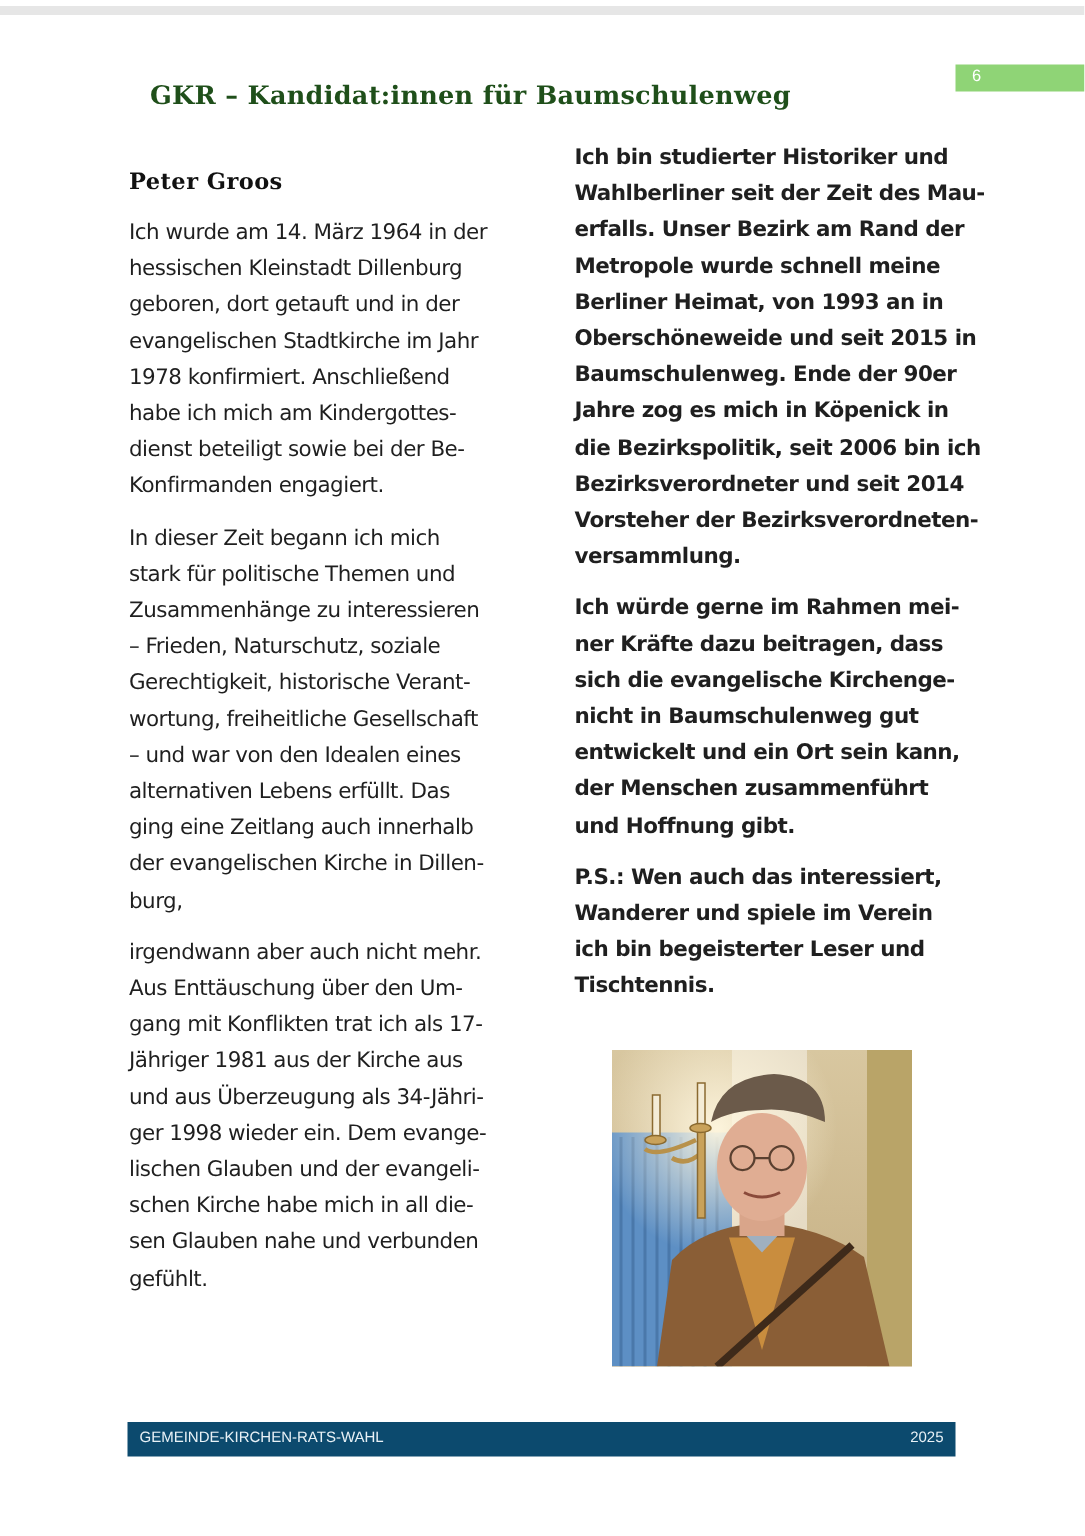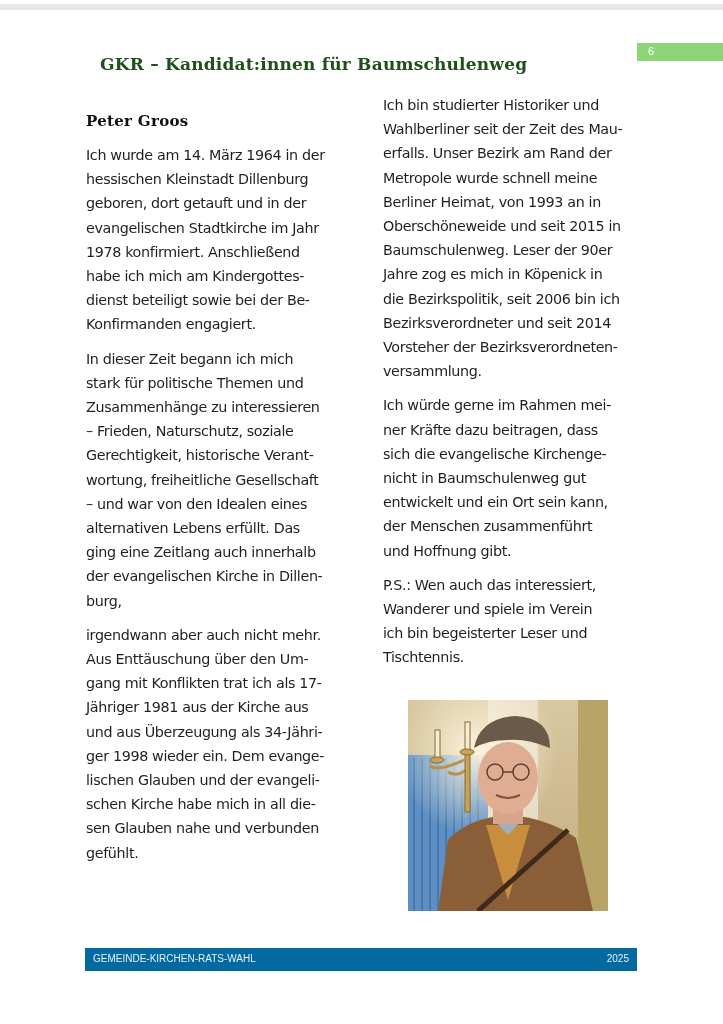--- a/index.html
+++ b/index.html
@@ -29,35 +29,35 @@
     position: absolute; left: 11px; top: 2px;
     font-family: "Liberation Sans", sans-serif;
     font-size: 11px; color: #ffffff;
   }
   .col {
     position: absolute; font-size: 14.3px; line-height: 24.2px;
     font-family: "DejaVu Sans", sans-serif;
     letter-spacing: -0.35px;
   }
   .col-left { left: 86px; top: 109px; width: 262px; }
-  .col-right { left: 383px; top: 93px; width: 262px; }
+  .col-right { left: 383px; top: 93px; width: 262px; font-weight: bold; }
   .author-name {
     font-family: "DejaVu Serif", serif; font-weight: bold;
     font-size: 15px; line-height: 24px; margin: 0 0 10px 0; color: #111;
     letter-spacing: 0.3px;
   }
   .para { margin: 0 0 10px 0; }
   .line { display: block; white-space: nowrap; }
   .photo {
     position: absolute; left: 408px; top: 700px; width: 200px; height: 211px;
     overflow: hidden; background: #c9b48a;
   }
   .footer-bar {
     position: absolute; left: 85px; top: 948px; width: 552px; height: 23px;
-    background: #0369a1;
+    background: #0c4a6e;
   }
   .footer-left {
     position: absolute; left: 8px; top: 5px;
     font-family: "Liberation Sans", sans-serif; font-size: 10px; color: #e8f1f6;
   }
   .footer-right {
     position: absolute; right: 8px; top: 5px;
     font-family: "Liberation Sans", sans-serif; font-size: 10px; color: #e8f1f6;
   }
 </style>
@@ -114,21 +114,21 @@
 
 <div class="col col-right">
   <div id="right-paras">
       <div class="para">
         <span class="line">Ich bin studierter Historiker und</span>
         <span class="line">Wahlberliner seit der Zeit des Mau-</span>
         <span class="line">erfalls. Unser Bezirk am Rand der</span>
         <span class="line">Metropole wurde schnell meine</span>
         <span class="line">Berliner Heimat, von 1993 an in</span>
         <span class="line">Oberschöneweide und seit 2015 in</span>
-        <span class="line">Baumschulenweg. Leser der 90er</span>
+        <span class="line">Baumschulenweg. Ende der 90er</span>
         <span class="line">Jahre zog es mich in Köpenick in</span>
         <span class="line">die Bezirkspolitik, seit 2006 bin ich</span>
         <span class="line">Bezirksverordneter und seit 2014</span>
         <span class="line">Vorsteher der Bezirksverordneten-</span>
         <span class="line">versammlung.</span>
       </div>
       <div class="para">
         <span class="line">Ich würde gerne im Rahmen mei-</span>
         <span class="line">ner Kräfte dazu beitragen, dass</span>
         <span class="line">sich die evangelische Kirchenge-</span>

